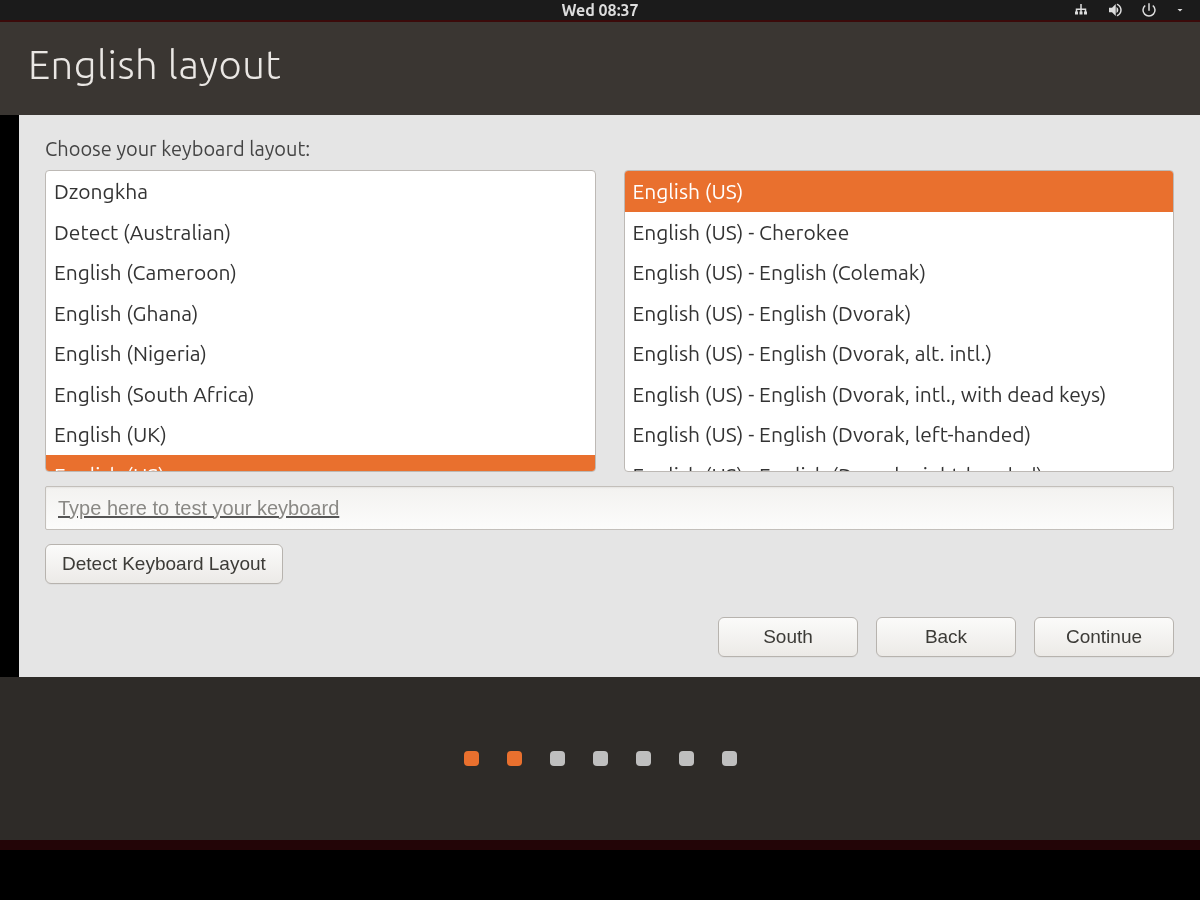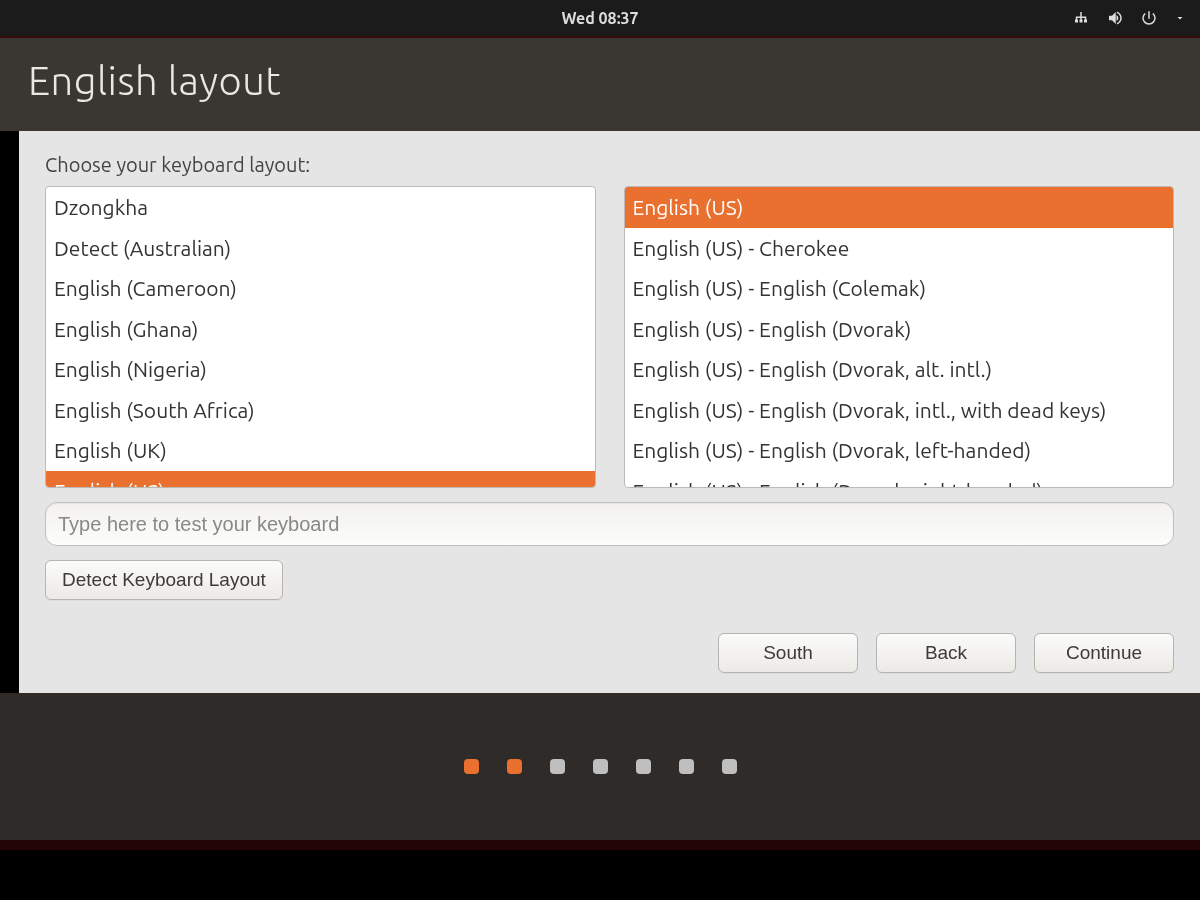--- a/index.html
+++ b/index.html
@@ -1,21 +1,21 @@
 <!DOCTYPE html>
 <html><head>
 <meta charset="utf-8">
 <style>
   * { box-sizing: border-box; margin: 0; padding: 0; }
   html, body { width: 1200px; height: 900px; overflow: hidden; font-family: "Ubuntu", "Segoe UI", Arial, sans-serif; }
   body { background: #000; display: flex; flex-direction: column; }
 
   
   .topbar {
-    height: 36px;
+    height: 20px;
     background: #1b1b1b;
     color: #ddd;
     display: flex;
     align-items: center;
     justify-content: center;
     position: relative;
     font-size: 16px;
     font-weight: 600;
   }
   .topbar .clock { text-align: center; }
@@ -90,27 +90,28 @@
   
   .list-item.selected { }
 
   
   .variant-inner { }
 
   .test-input {
     width: 100%;
     height: 44px;
     border: 1px solid #c3bfba;
-    border-radius: 12px;
+    border-radius: 2px;
     background: linear-gradient(#f3f2f0,#fcfcfb);
     padding: 0 12px;
     font-size: 20px;
     color: #555;
     margin-bottom: 14px;
     box-shadow: inset 0 1px 2px rgba(0,0,0,0.06);
+    text-decoration: underline;
   }
   .test-input::placeholder { color: #8a8985; }
 
   .btn {
     display: inline-flex;
     align-items: center;
     justify-content: center;
     height: 40px;
     padding: 0 16px;
     border: 1px solid #b7b3ae;

